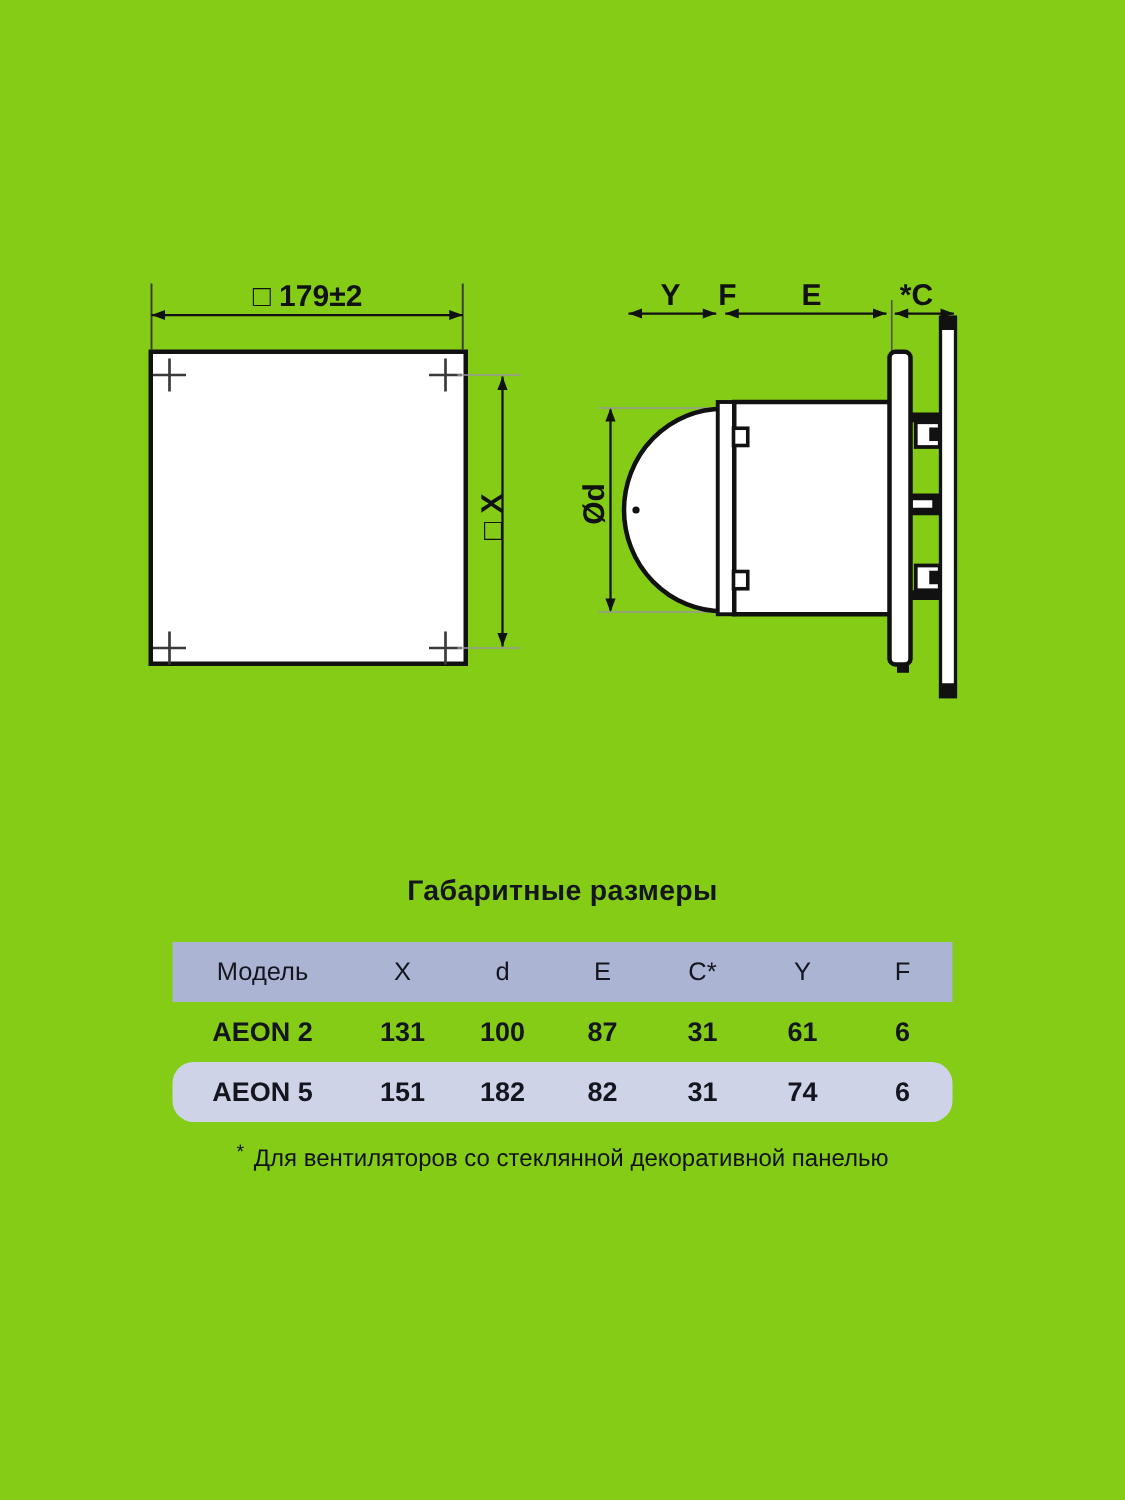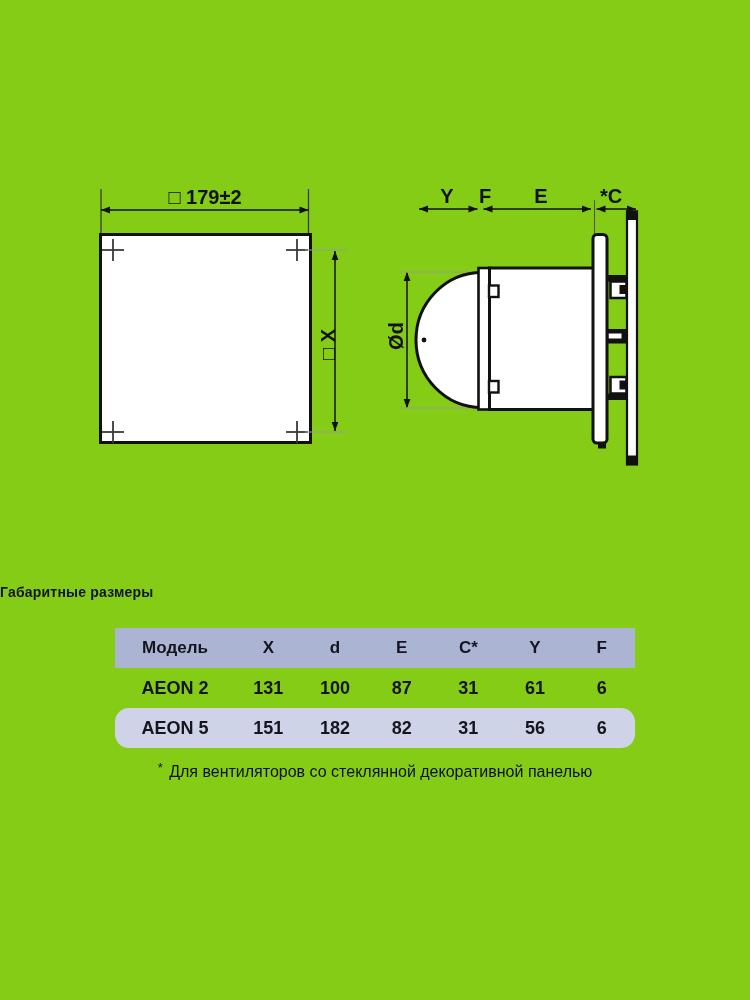--- a/index.html
+++ b/index.html
@@ -8,32 +8,32 @@
     font-family:"Liberation Sans",sans-serif;color:var(--ink,#15151f);
   }
   
   svg.drawing{position:absolute;left:0;top:0;}
   svg.drawing text{
     font-family:"Liberation Sans",sans-serif;
     font-weight:700;font-size:20px;fill:#111;
   }
   
   .t-title{
-    position:absolute;left:0;top:584px;width:750px;
-    font-size:14px;font-weight:700;letter-spacing:.2px;color:var(--ink,#15151f);
+    position:absolute;left:0;top:584px;width:750px;text-align:center;
+    font-size:19px;font-weight:700;letter-spacing:.2px;color:var(--ink,#15151f);
   }
   .dim-table{position:absolute;left:115px;top:628px;width:520px;}
   .dim-table .row{display:flex;height:40px;align-items:center;}
   .dim-table .row.head{background:var(--header-bg,#abb4d2);}
   .dim-table .row.alt{background:var(--row-alt-bg,#ced3e7);border-radius:14px;}
   .dim-table .cell{
     text-align:center;font-size:18px;font-weight:700;color:var(--ink,#15151f);
     white-space:nowrap;
   }
-  .dim-table .row.head .cell{font-size:17px;font-weight:700;}
+  .dim-table .row.head .cell{font-size:17px;font-weight:400;}
   .c-model{width:120px;}
   .c-num{flex:1;}
   .footnote{
     position:absolute;left:0;top:760px;width:750px;text-align:center;
     font-size:16px;font-weight:500;color:#101016;
   }
   .fn-star{vertical-align:5px;font-size:13px;margin-right:2px;}
 </style>
 </head>
 <body>
@@ -151,20 +151,20 @@
       <div class="cell c-num">31</div>
       <div class="cell c-num">61</div>
       <div class="cell c-num">6</div>
     </div>
     <div class="row alt">
       <div class="cell c-model">AEON 5</div>
       <div class="cell c-num">151</div>
       <div class="cell c-num">182</div>
       <div class="cell c-num">82</div>
       <div class="cell c-num">31</div>
-      <div class="cell c-num">56</div>
+      <div class="cell c-num">74</div>
       <div class="cell c-num">6</div>
     </div>
   </div>
 
   <div class="footnote"><span class="fn-star">*</span><span> Для вентиляторов со стеклянной декоративной панелью</span></div>
 
 </div>
 
 </body></html>

